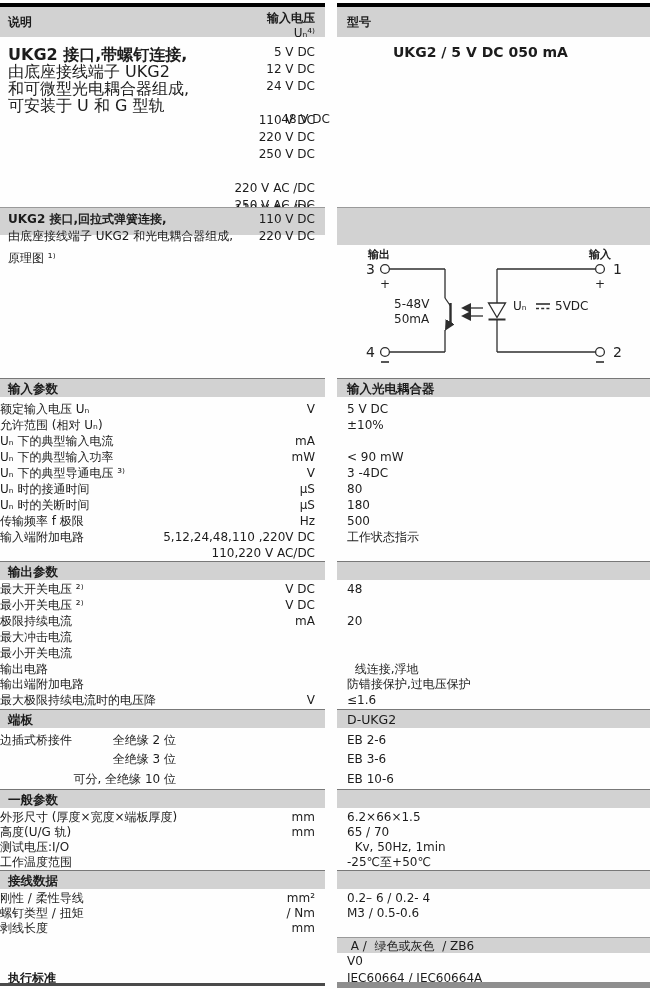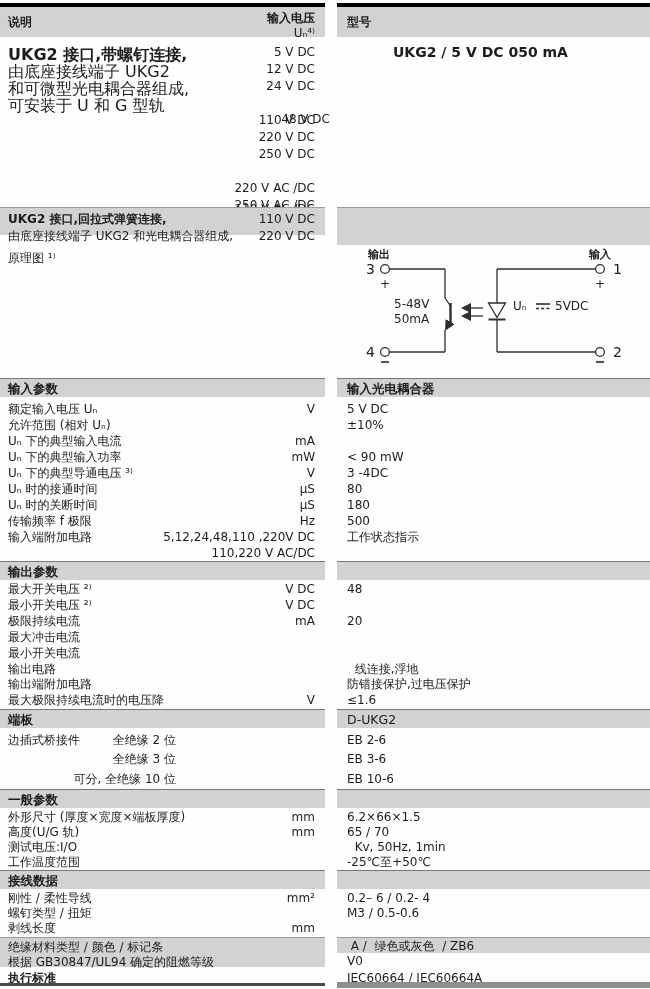--- a/index.html
+++ b/index.html
@@ -12,21 +12,21 @@
   .bar.r{left:337px;width:344px;}
   .bar.hdr{border-top:4px solid #000000;}
   .bar.sec{border-top:1px solid #787878;height:19px;text-align:right;}
   .bar.soft{border-top:1px solid #9a9a9a;}
   .sec-title{position:absolute;left:8px;top:2px;font-size:12.5px;font-weight:bold;white-space:pre;}
   .sec-title.rt{left:10px;font-weight:normal;}
   .sec-title.rt.bold{font-weight:bold;}
   .dline{position:absolute;left:8px;font-size:16px;white-space:pre;}
   .dvolt{position:absolute;left:0;width:315px;text-align:right;font-size:12px;white-space:pre;}
   .srow{position:absolute;left:0;width:650px;font-size:12px;}
-  .srow .lbl{position:absolute;left:8px;white-space:pre;}
+  .srow .lbl{position:absolute;left:0;white-space:pre;}
   .srow .mid{position:absolute;left:0;width:176px;text-align:right;white-space:pre;}
   .srow .unit{position:absolute;left:0;width:315px;text-align:right;white-space:pre;}
   .srow .val{position:absolute;left:347px;white-space:pre;}
   .schem{position:absolute;left:337px;top:246px;}
 </style>
 </head>
 <body>
 
 <div class="page">
 
@@ -251,32 +251,29 @@
         <span class="sec-title">接线数据</span>
       </div>
       <div class="bar r sec" style="top: 870px;"></div>
       <div class="srow" style="top: 891px; height: 15.2px; line-height: 15.2px;">
         <span class="lbl">刚性 / 柔性导线</span>
         <span class="unit">mm²</span>
         <span class="val">0.2– 6 / 0.2- 4</span>
       </div>
       <div class="srow" style="top: 906.2px; height: 15.2px; line-height: 15.2px;">
         <span class="lbl">螺钉类型 / 扭矩</span>
+        <span class="unit">/ Nm</span>
         <span class="val">M3 / 0.5-0.6</span>
       </div>
       <div class="srow" style="top: 921.4px; height: 15.2px; line-height: 15.2px; padding-left: 12px;">
         <span class="lbl">剥线长度</span>
         <span class="unit">mm</span>
       </div>
     </div>
 
-  <div class="bar l soft" style="top:937px;height:30px;">
-    <div class="t" style="position:absolute;left:8px;top:2px;">绝缘材料类型 / 颜色 / 标记条</div>
-    <div class="t" style="position:absolute;left:8px;top:17px;">根据 GB30847/UL94 确定的阻燃等级</div>
-  </div>
   <div class="bar r soft" style="top:937px;height:16px;">
     <div class="t" style="position:absolute;left:10px;top:1px;"> A /  绿色或灰色  / ZB6</div>
   </div>
   <div class="t" style="position:absolute;left:347px;top:954px;">V0</div>
 
   <div class="t bold" style="position:absolute;left:8px;top:971px;">执行标准</div>
   <div class="t" style="position:absolute;left:347px;top:971px;">IEC60664 / IEC60664A</div>
 
   <div style="position:absolute;left:0;top:983px;width:325px;height:3px;background:#4a4a4a;"></div>
   <div style="position:absolute;left:337px;top:982px;width:313px;height:6px;background:#8e8e8e;"></div>

